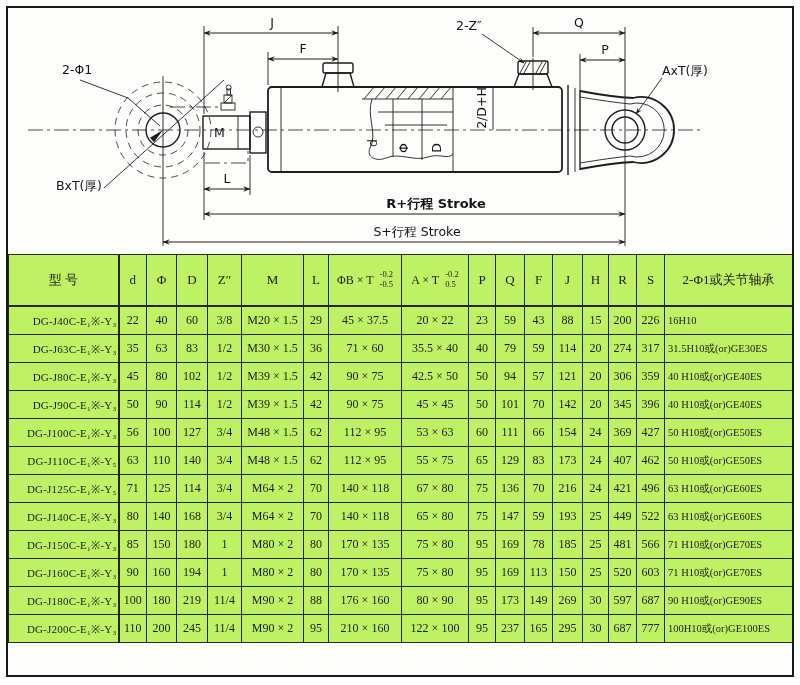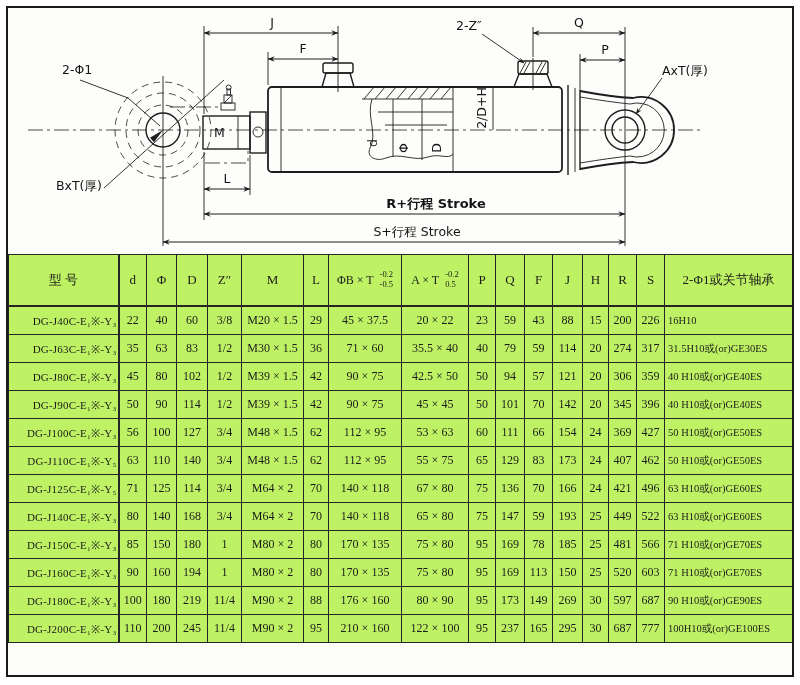--- a/index.html
+++ b/index.html
@@ -320,21 +320,21 @@
           <td>125</td>
           <td>114</td>
           <td>3/4</td>
           <td>M64 × 2</td>
           <td>70</td>
           <td>140 × 118</td>
           <td>67 × 80</td>
           <td>75</td>
           <td>136</td>
           <td>70</td>
-          <td>166</td>
+          <td>216</td>
           <td>24</td>
           <td>421</td>
           <td>496</td>
           <td class="bearing">63 H10或(or)GE60ES</td>
         </tr>
         <tr>
           <td class="model">DG-J140C-E₁※-Y₃</td>
           <td>80</td>
           <td>140</td>
           <td>168</td>

